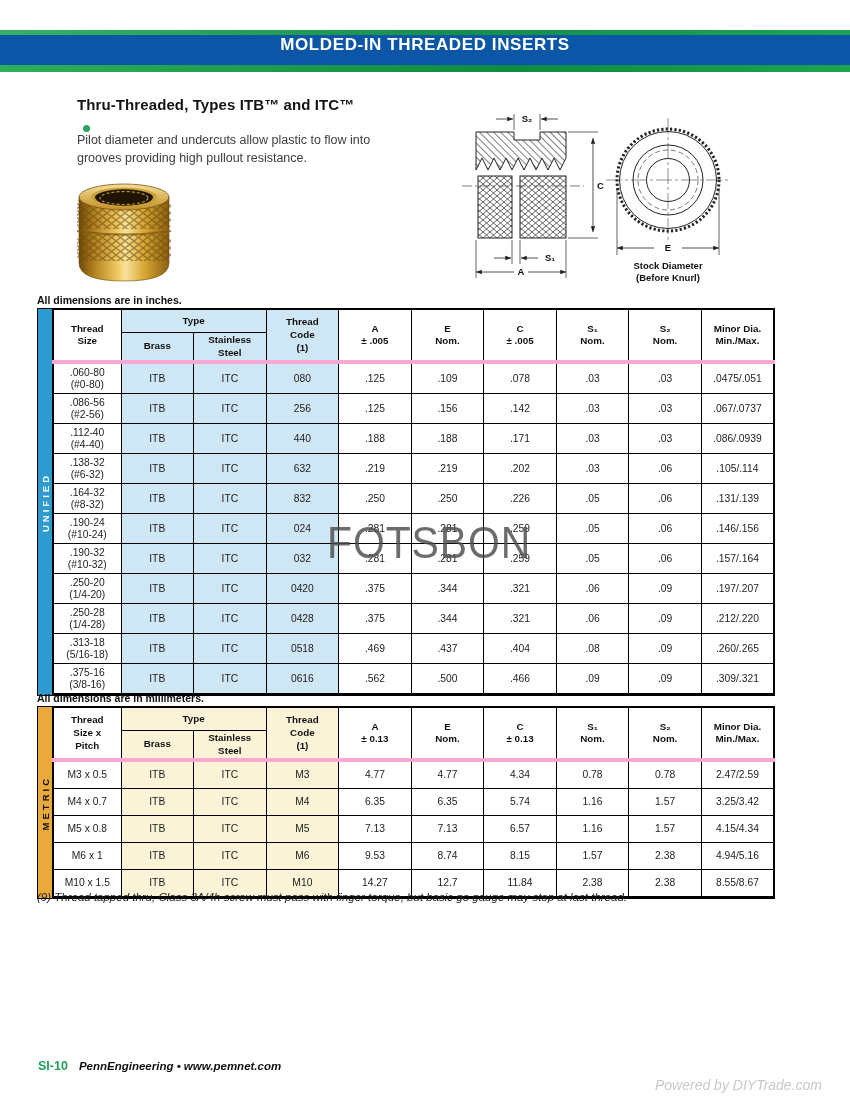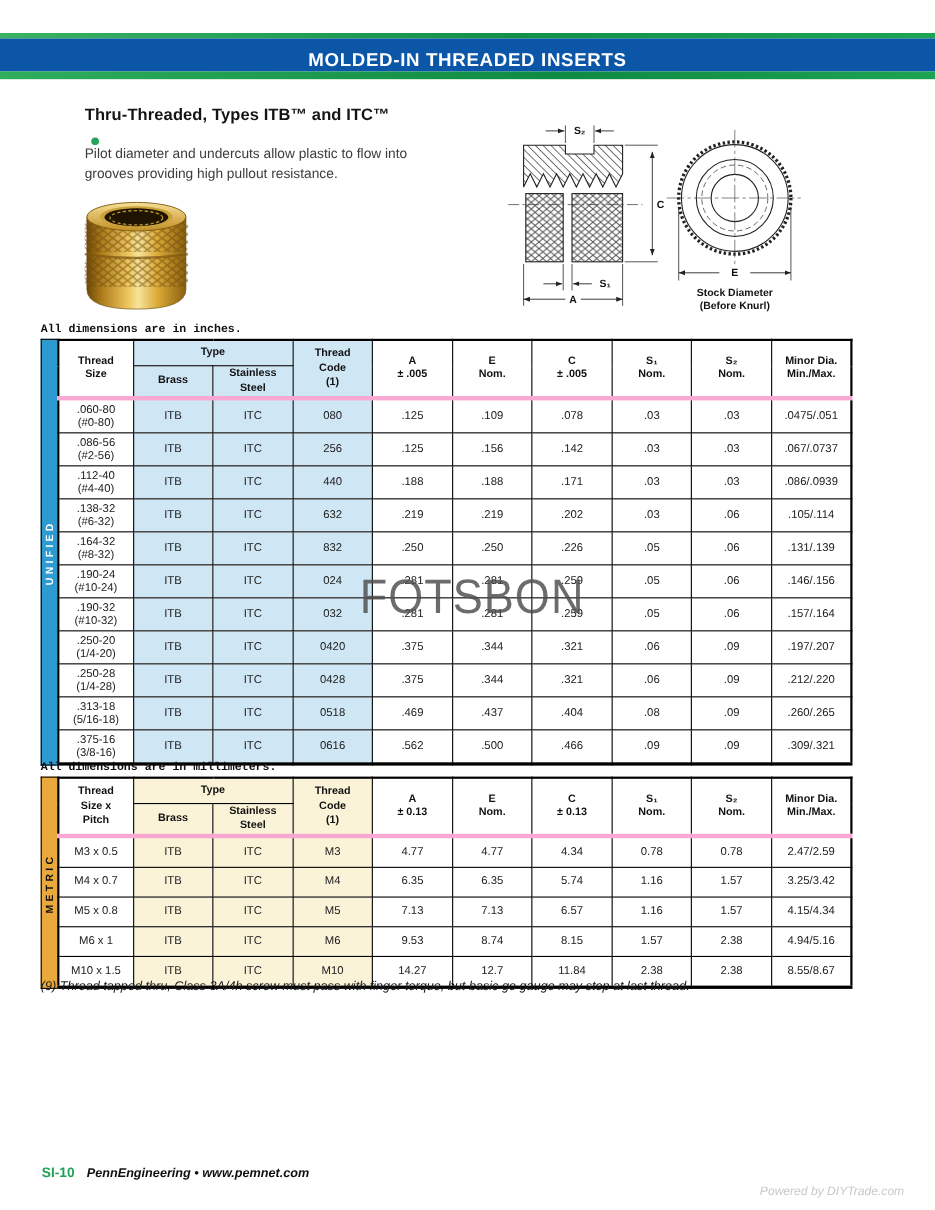--- a/index.html
+++ b/index.html
@@ -8,33 +8,33 @@
     font-family:"Liberation Sans","DejaVu Sans",sans-serif; color:#111;
     overflow:hidden;
   }
 
   
   .hdr { position:absolute; top:30px; left:0; right:0; }
   .stripe-top { height:5px; background:linear-gradient(90deg,#3ab162,#129048 55%,#1da352); }
   .stripe-bot { height:7px; background:linear-gradient(90deg,#2fae5c,#0f8a43 60%,#1da352); }
   .bluebar {
     height:30px; background:#0b56a7; color:#fff; display:flex;
-    align-items:flex-end; justify-content:center;
+    align-items:flex-start; justify-content:center;
     font-size:17px; font-weight:bold; letter-spacing:.6px;
   }
 
   
   .intro { position:absolute; top:96px; left:77px; width:330px; }
   .intro h2 { margin:0; font-size:15px; font-weight:bold; color:#141414; letter-spacing:.1px; }
   .bullet-row { display:flex; margin-top:7px;flex-direction:column; }
   .bullet-dot { width:7px; height:7px; border-radius:50%; background:#27a45b; margin:5px 8px 0 6px; flex:0 0 auto; }
   .bullet-text { font-size:12.5px; line-height:1.42; color:#3c3c3c; }
 
   
-  .dim-note { position:absolute; left:37px; font-size:10.5px; font-weight:bold; color:#101010;font-family:Liberation Mono, monospace; }
+  .dim-note { position:absolute; left:37px; font-size:10.5px; font-weight:bold; color:#101010; }
 
   
   .tblwrap { position:absolute; left:37px; display:flex; align-items:stretch; }
   .strip {
     width:14px; border:1px solid #000; border-right:none;
     display:flex; align-items:center; justify-content:center;
   }
   .strip.blue { background:#2e9bd0; }
   .strip.gold { background:#e9a93c; }
   .vtext {
@@ -60,21 +60,21 @@
   .unified thead tr:first-child th { height:20px; }
   .metric  thead tr:first-child th { height:20px; }
   .unified th.tint, .unified td.c-brass, .unified td.c-stainless, .unified td.c-code { background:#cfe6f4; }
   .metric  th.tint, .metric  td.c-brass, .metric  td.c-stainless, .metric  td.c-code { background:#fbf3d8; }
 
   
   .footnote { position:absolute; left:37px; top:891px; font-size:11.5px; font-style:italic; color:#1a1a1a; }
   .footer { position:absolute; left:38px; top:1059px; display:flex; align-items:baseline; gap:11px; }
   .pageno { color:#1fa257; font-weight:bold; font-size:12.5px; }
   .company { font-weight:bold; font-style:italic; font-size:11.5px; color:#101010; }
-  .powered { position:absolute; right:28px; top:1077px; font-size:11px; font-style:italic; color:#c8c8c8;text-align:center; }
+  .powered { position:absolute; right:28px; top:1077px; font-size:14px; font-style:italic; color:#c8c8c8;text-align:center; }
 
   
   .watermark {
     position:absolute; left:327px; top:518px; z-index:20;
     font-size:44px; font-weight:400; color:#4d4d4d; opacity:.82;
     transform:scaleX(.93); transform-origin:left top; letter-spacing:1px;
   }
 
   
   .photo { position:absolute; left:62px; top:171px; }

